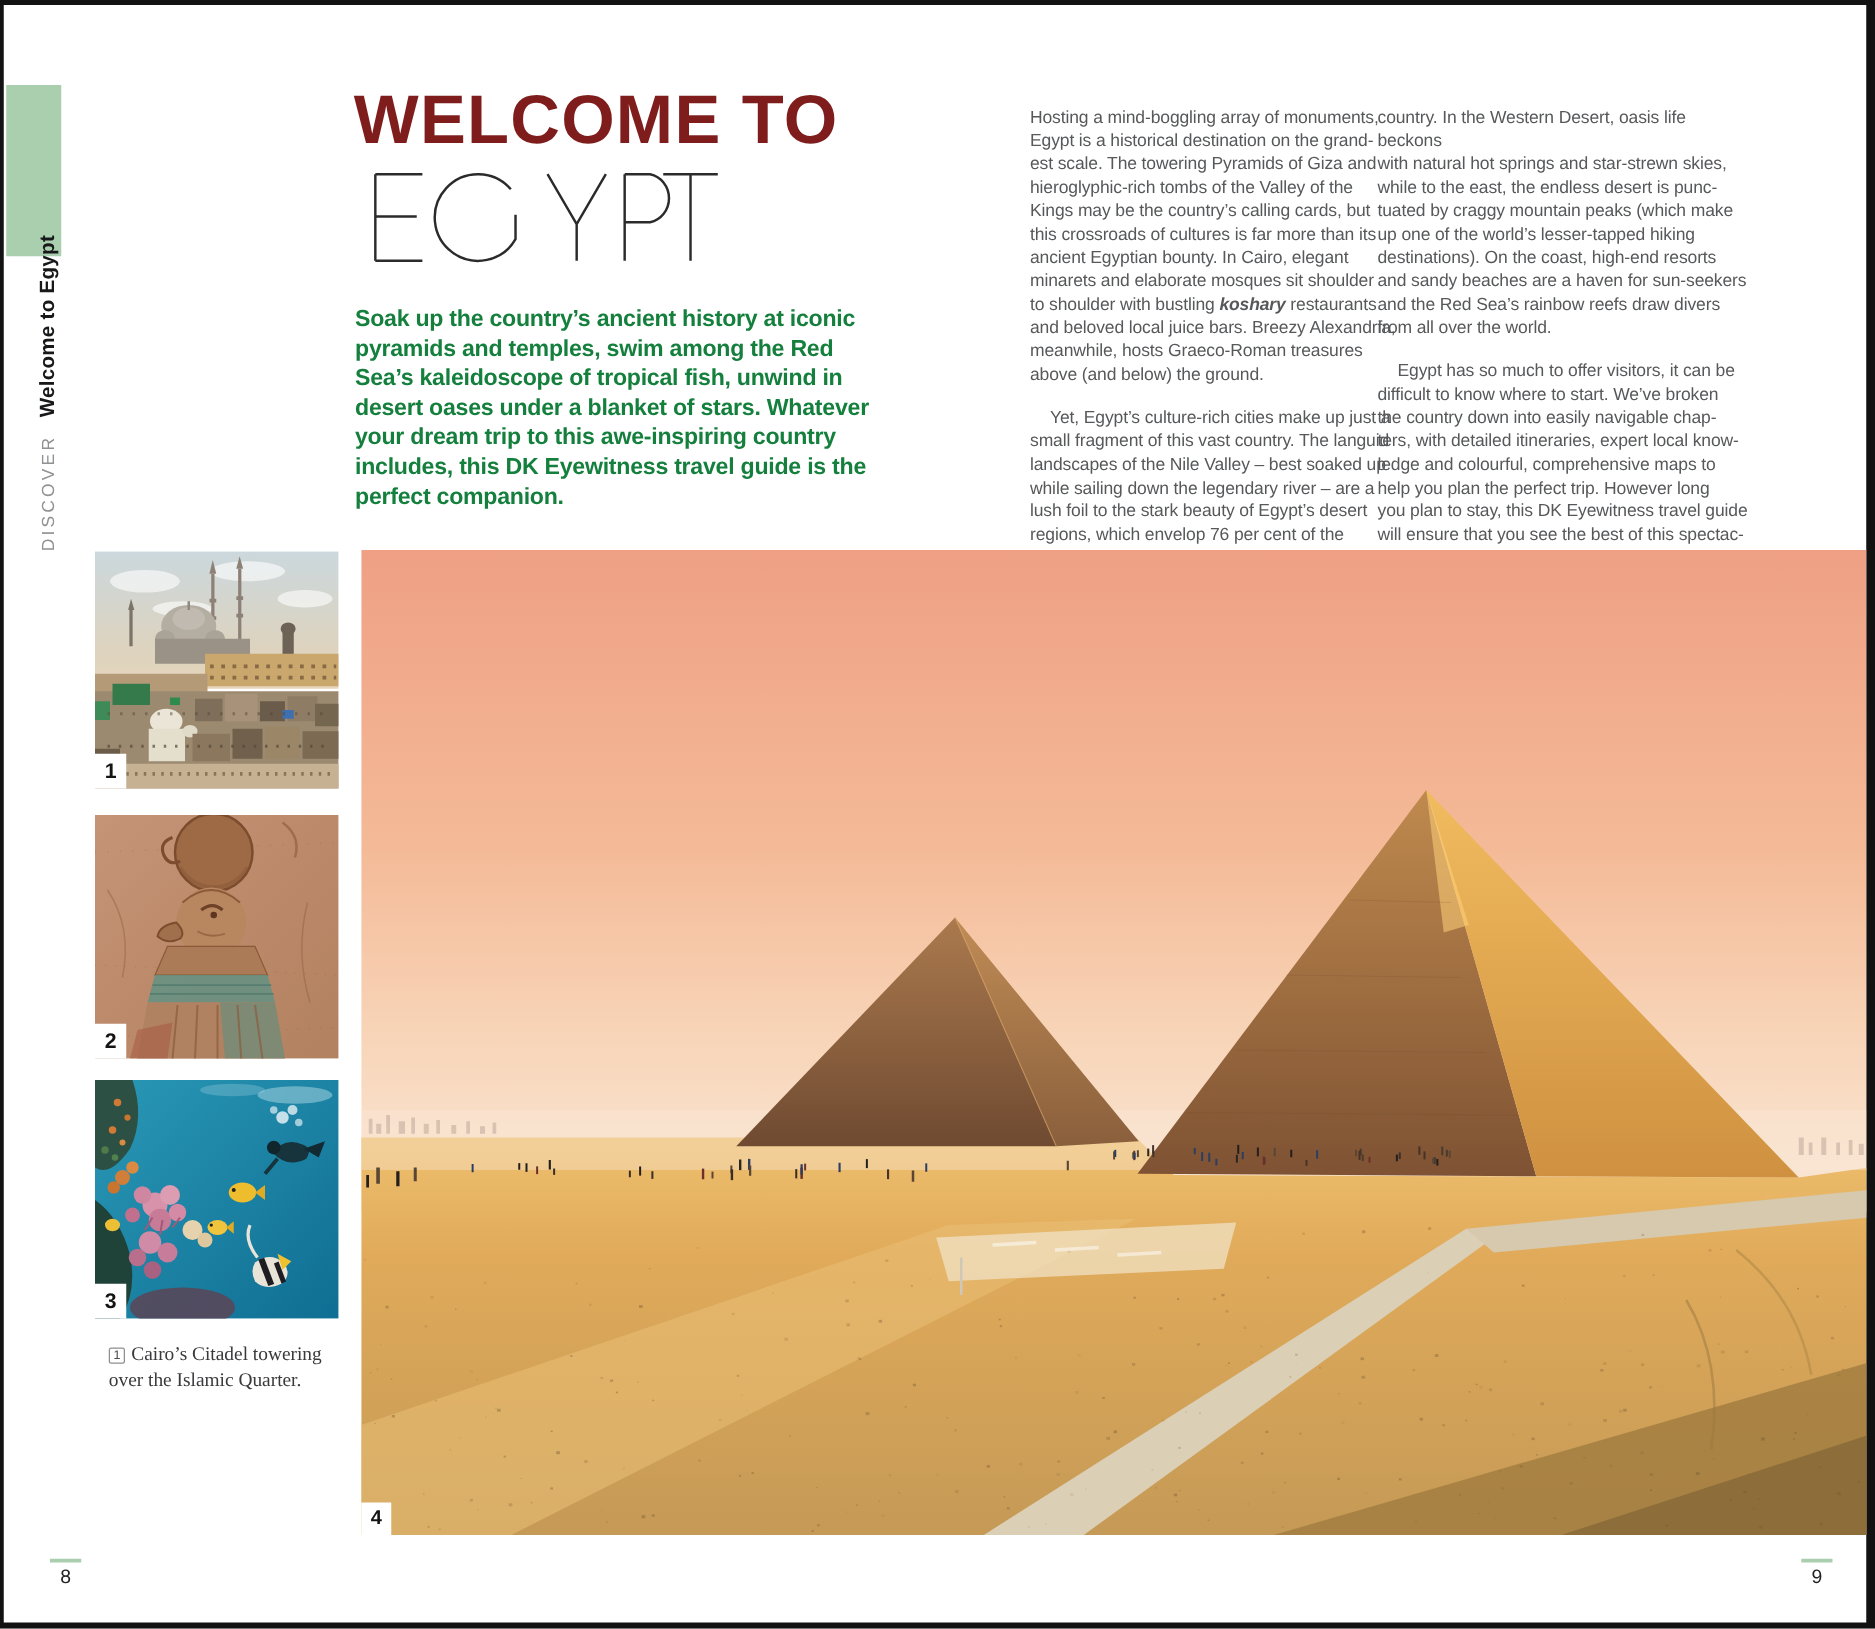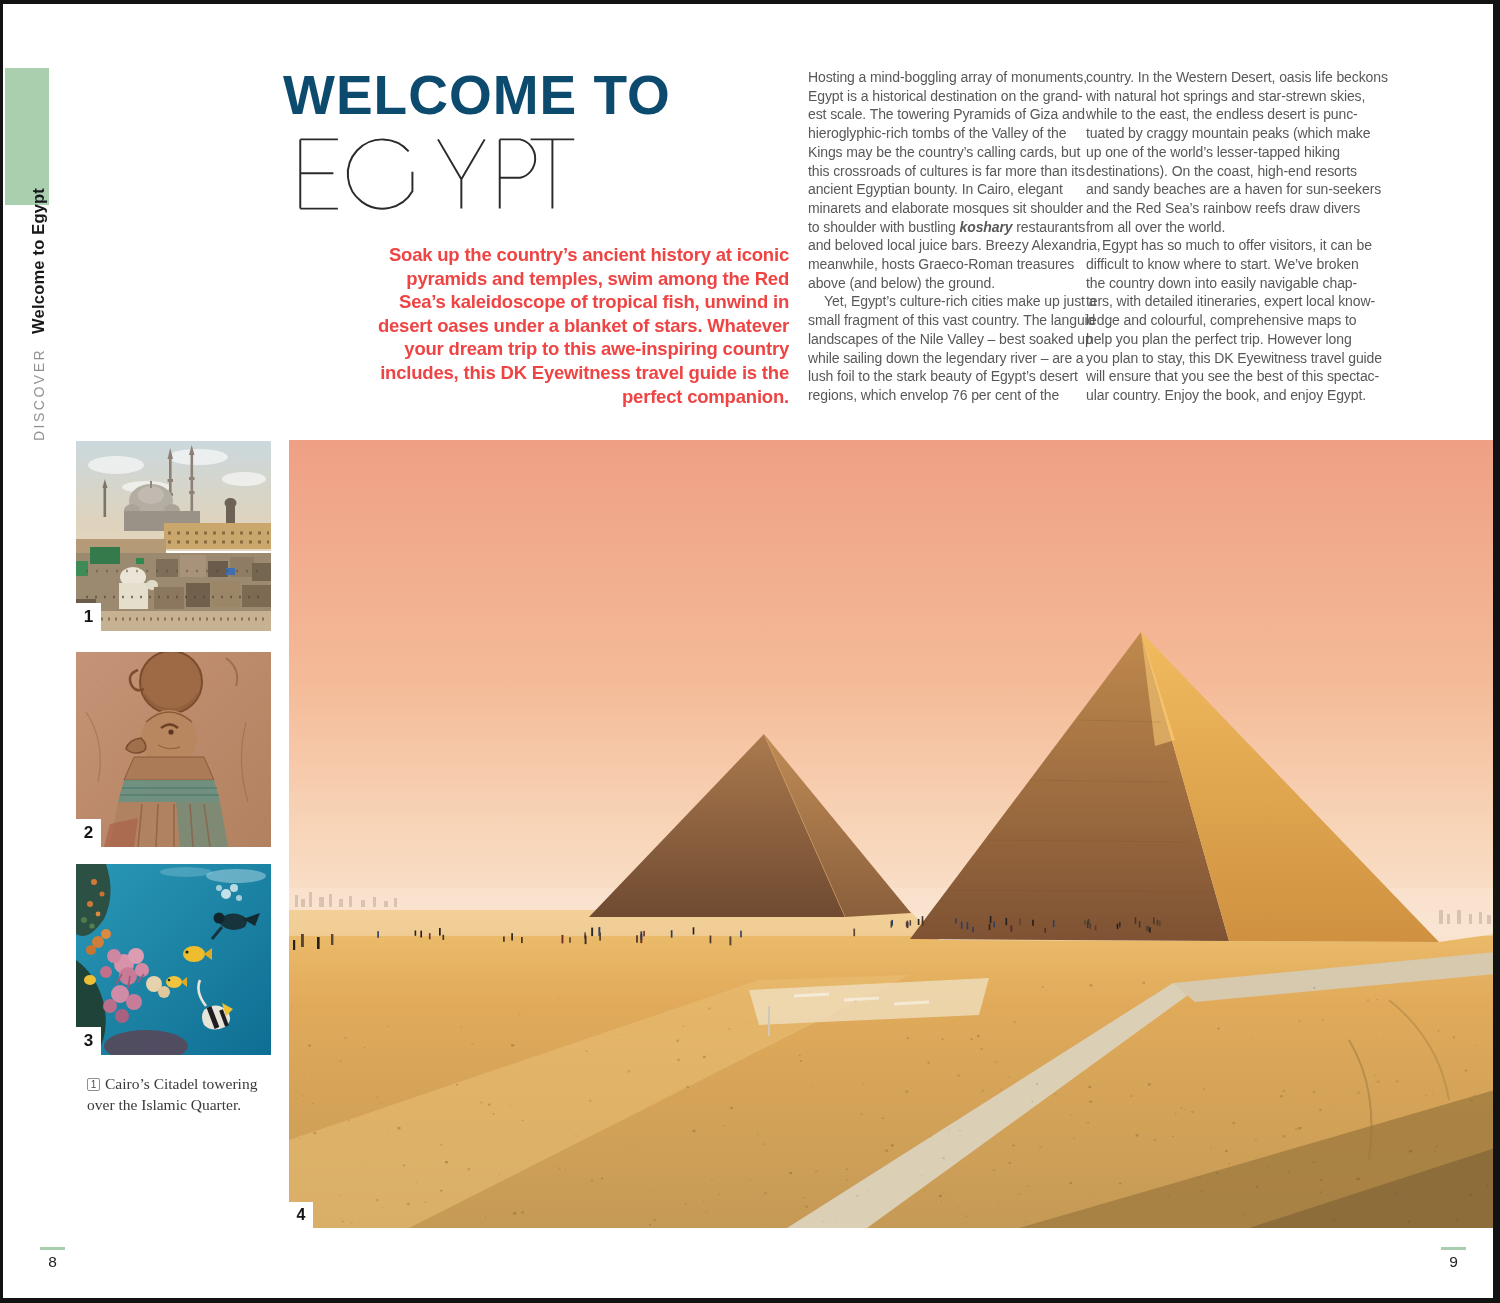--- a/index.html
+++ b/index.html
@@ -7,27 +7,27 @@
         border:solid #121212;border-width:4px 7px 5px 3px;overflow:hidden;
         font-family:"Liberation Sans",sans-serif;}
   .abs{position:absolute;}
   
   .green-block{left:2px;top:64px;width:44px;height:137px;background:#a9cfae;}
   .vlabel{left:26px;top:437px;width:250px;transform:rotate(-90deg);transform-origin:0 0;
           white-space:nowrap;}
   .vlabel .discover{font-size:14px;letter-spacing:2.5px;color:#8f9193;margin-right:14px;}
   .vlabel .chapter{font-size:16.5px;font-weight:bold;color:#17181a;letter-spacing:.2px;}
   
-  .title1{left:280px;top:64px;font-size:55px;font-weight:bold;letter-spacing:1px;color:#0c4a6e;line-height:1;}
+  .title1{left:280px;top:64px;font-size:55px;font-weight:bold;letter-spacing:1px;color:#7f1d1d;line-height:1;}
   .egypt-svg{left:292px;top:131px;width:280px;height:78px;}
   .intro{left:281px;top:239px;width:505px;font-size:18.5px;font-weight:bold;line-height:23.6px;
-         color:#ef4444;white-space:pre-line;letter-spacing:-0.2px;text-align:right;}
+         color:#15803d;white-space:pre-line;letter-spacing:-0.2px;}
   
   .bodycol{top:64px;width:332px;font-size:14px;line-height:18.7px;color:#57585a;letter-spacing:-0.1px;}
-  .bodycol p{margin:0;white-space:pre-line;}
+  .bodycol p{margin:16px;white-space:pre-line;}
   .bodycol p.indent{text-indent:16px;}
   .col1{left:805px;}
   .col2{left:1083px;}
   .it{font-style:italic;font-weight:bold;}
   
   .photo{left:286px;top:436px;width:1206px;height:788px;}
   .thumb{left:73px;width:195px;overflow:hidden;}
   .t1{top:437px;height:190px;}
   .t2{top:648px;height:195px;}
   .t3{top:860px;height:191px;}

